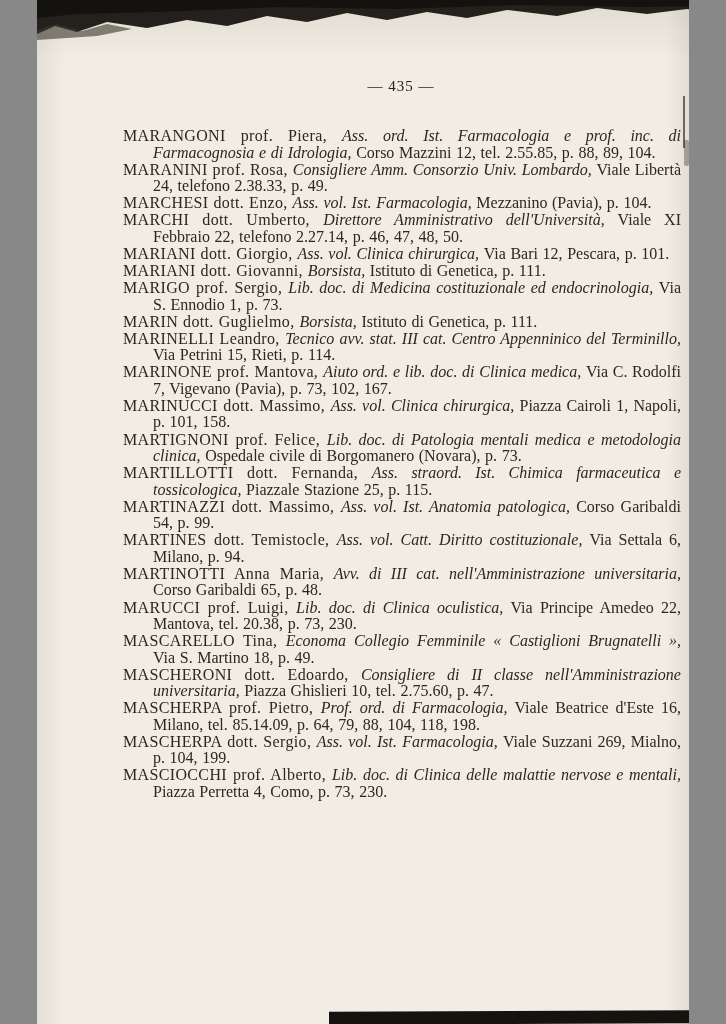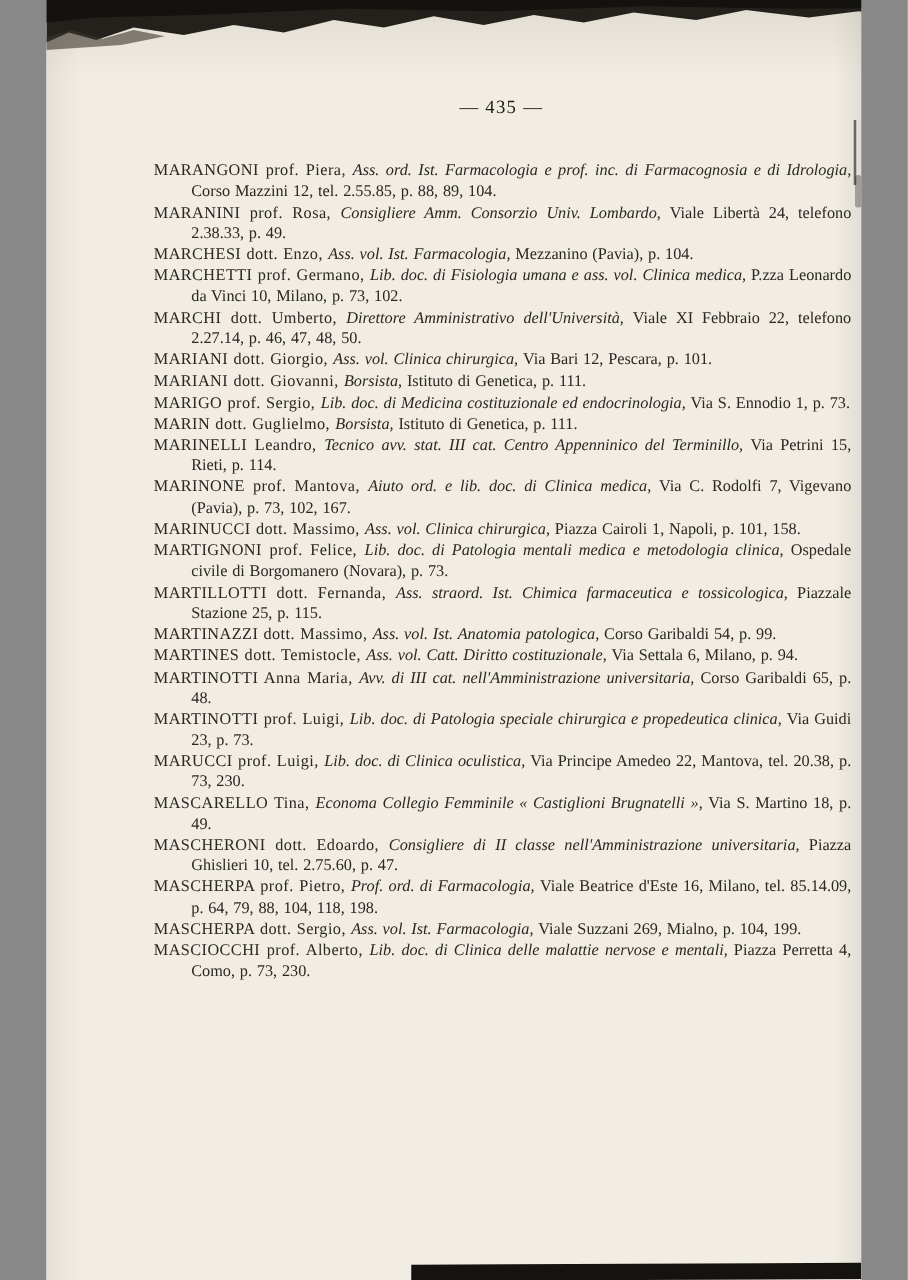--- a/index.html
+++ b/index.html
@@ -75,21 +75,21 @@
     z-index: 2;
   }
   .content {
     position: absolute;
     top: 128px;
     left: 86px;
     width: 558px;
     z-index: 2;
   }
   .entry {
-    font-size: 13px;
+    font-size: 16px;
     line-height: 16.5px;
     text-align: justify;
     padding-left: 30px;
     text-indent: -30px;
     margin-bottom: 0.6px;
     word-spacing: 0.6px;
   }
   .e-name {
     letter-spacing: 0.35px;
   }
@@ -115,35 +115,33 @@
 
   <div class="artifact-right-line"></div>
   <div class="artifact-right-notch"></div>
 
   <div class="page-number">— 435 —</div>
 
   <div class="content">
       <div class="entry"><span class="e-name">MARANGONI prof. Piera, </span><span class="e-role">Ass. ord. Ist. Farmacologia e prof. inc. di Farmacognosia e di Idrologia, </span><span class="e-rest">Corso Mazzini 12, tel. 2.55.85, p. 88, 89, 104.</span></div>
       <div class="entry"><span class="e-name">MARANINI prof. Rosa, </span><span class="e-role">Consigliere Amm. Consorzio Univ. Lombardo, </span><span class="e-rest">Viale Libertà 24, telefono 2.38.33, p. 49.</span></div>
       <div class="entry"><span class="e-name">MARCHESI dott. Enzo, </span><span class="e-role">Ass. vol. Ist. Farmacologia, </span><span class="e-rest">Mezzanino (Pavia), p. 104.</span></div>
-      <div class="entry"><span class="e-name">MARCHETTI prof. Germano, </span><span class="e-role">Lib. doc. di Fisiologia umana e ass. vol. Clinica medica, </span><span class="e-rest">P.zza Leonardo da Vinci 10, Milano, p. 73, 102.</span></div>
       <div class="entry"><span class="e-name">MARCHI dott. Umberto, </span><span class="e-role">Direttore Amministrativo dell'Università, </span><span class="e-rest">Viale XI Febbraio 22, telefono 2.27.14, p. 46, 47, 48, 50.</span></div>
       <div class="entry"><span class="e-name">MARIANI dott. Giorgio, </span><span class="e-role">Ass. vol. Clinica chirurgica, </span><span class="e-rest">Via Bari 12, Pescara, p. 101.</span></div>
       <div class="entry"><span class="e-name">MARIANI dott. Giovanni, </span><span class="e-role">Borsista, </span><span class="e-rest">Istituto di Genetica, p. 111.</span></div>
       <div class="entry"><span class="e-name">MARIGO prof. Sergio, </span><span class="e-role">Lib. doc. di Medicina costituzionale ed endocrinologia, </span><span class="e-rest">Via S. Ennodio 1, p. 73.</span></div>
       <div class="entry"><span class="e-name">MARIN dott. Guglielmo, </span><span class="e-role">Borsista, </span><span class="e-rest">Istituto di Genetica, p. 111.</span></div>
       <div class="entry"><span class="e-name">MARINELLI Leandro, </span><span class="e-role">Tecnico avv. stat. III cat. Centro Appenninico del Terminillo, </span><span class="e-rest">Via Petrini 15, Rieti, p. 114.</span></div>
       <div class="entry"><span class="e-name">MARINONE prof. Mantova, </span><span class="e-role">Aiuto ord. e lib. doc. di Clinica medica, </span><span class="e-rest">Via C. Rodolfi 7, Vigevano (Pavia), p. 73, 102, 167.</span></div>
       <div class="entry"><span class="e-name">MARINUCCI dott. Massimo, </span><span class="e-role">Ass. vol. Clinica chirurgica, </span><span class="e-rest">Piazza Cairoli 1, Napoli, p. 101, 158.</span></div>
       <div class="entry"><span class="e-name">MARTIGNONI prof. Felice, </span><span class="e-role">Lib. doc. di Patologia mentali medica e metodologia clinica, </span><span class="e-rest">Ospedale civile di Borgomanero (Novara), p. 73.</span></div>
       <div class="entry"><span class="e-name">MARTILLOTTI dott. Fernanda, </span><span class="e-role">Ass. straord. Ist. Chimica farmaceutica e tossicologica, </span><span class="e-rest">Piazzale Stazione 25, p. 115.</span></div>
       <div class="entry"><span class="e-name">MARTINAZZI dott. Massimo, </span><span class="e-role">Ass. vol. Ist. Anatomia patologica, </span><span class="e-rest">Corso Garibaldi 54, p. 99.</span></div>
       <div class="entry"><span class="e-name">MARTINES dott. Temistocle, </span><span class="e-role">Ass. vol. Catt. Diritto costituzionale, </span><span class="e-rest">Via Settala 6, Milano, p. 94.</span></div>
       <div class="entry"><span class="e-name">MARTINOTTI Anna Maria, </span><span class="e-role">Avv. di III cat. nell'Amministrazione universitaria, </span><span class="e-rest">Corso Garibaldi 65, p. 48.</span></div>
-      <div class="entry"><span class="e-name">MARTINOTTI prof. Luigi, </span><span class="e-role">Lib. doc. di Patologia speciale chirurgica e propedeutica clinica, </span><span class="e-rest">Via Guidi 23, p. 73.</span></div>
       <div class="entry"><span class="e-name">MARUCCI prof. Luigi, </span><span class="e-role">Lib. doc. di Clinica oculistica, </span><span class="e-rest">Via Principe Amedeo 22, Mantova, tel. 20.38, p. 73, 230.</span></div>
       <div class="entry"><span class="e-name">MASCARELLO Tina, </span><span class="e-role">Economa Collegio Femminile « Castiglioni Brugnatelli », </span><span class="e-rest">Via S. Martino 18, p. 49.</span></div>
       <div class="entry"><span class="e-name">MASCHERONI dott. Edoardo, </span><span class="e-role">Consigliere di II classe nell'Amministrazione universitaria, </span><span class="e-rest">Piazza Ghislieri 10, tel. 2.75.60, p. 47.</span></div>
       <div class="entry"><span class="e-name">MASCHERPA prof. Pietro, </span><span class="e-role">Prof. ord. di Farmacologia, </span><span class="e-rest">Viale Beatrice d'Este 16, Milano, tel. 85.14.09, p. 64, 79, 88, 104, 118, 198.</span></div>
       <div class="entry"><span class="e-name">MASCHERPA dott. Sergio, </span><span class="e-role">Ass. vol. Ist. Farmacologia, </span><span class="e-rest">Viale Suzzani 269, Mialno, p. 104, 199.</span></div>
       <div class="entry"><span class="e-name">MASCIOCCHI prof. Alberto, </span><span class="e-role">Lib. doc. di Clinica delle malattie nervose e mentali, </span><span class="e-rest">Piazza Perretta 4, Como, p. 73, 230.</span></div>
     </div>
 
 </div>
 

